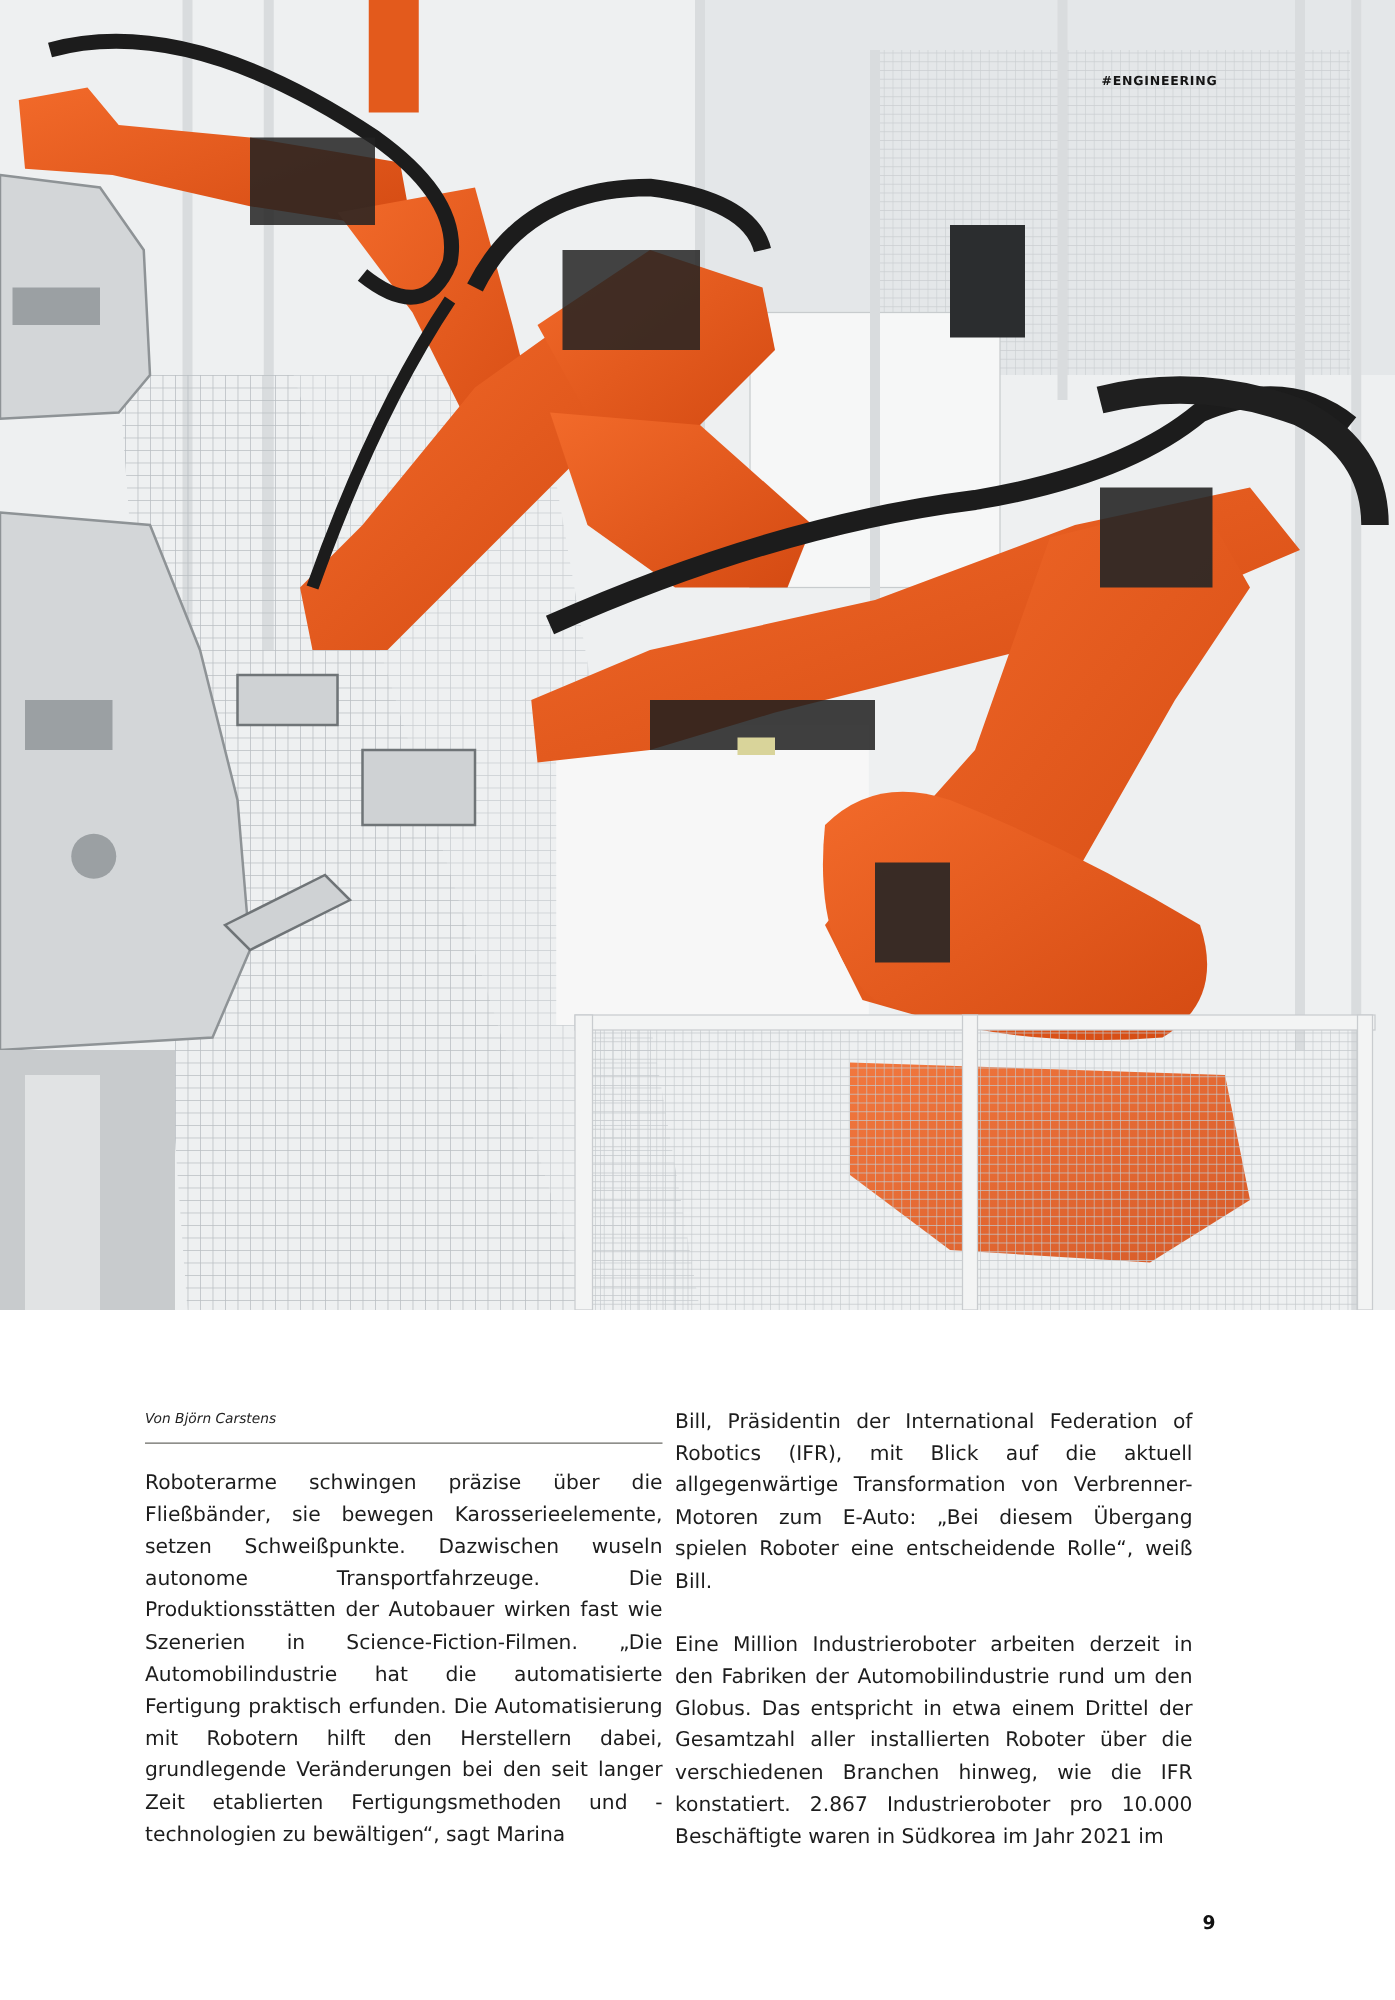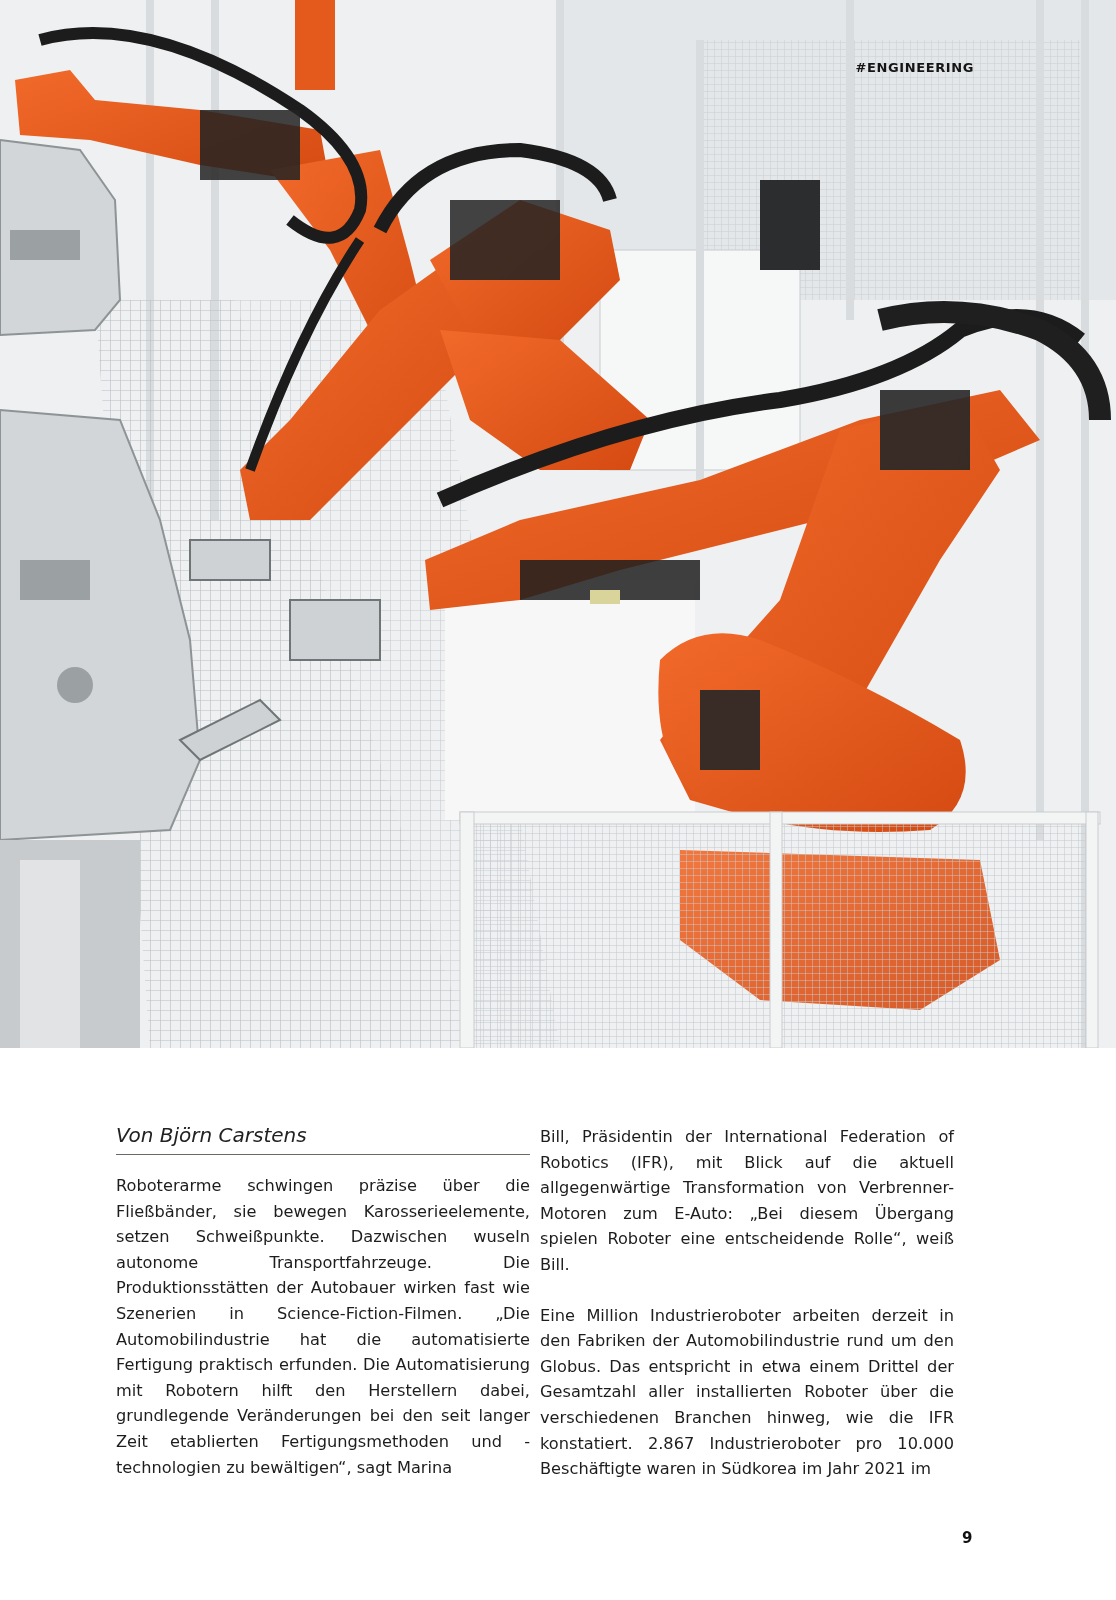--- a/index.html
+++ b/index.html
@@ -1,27 +1,27 @@
 <!DOCTYPE html>
 <html><head>
   <meta charset="utf-8">
   <style>
     html, body { margin: 0; padding: 0; background: #ffffff; }
     body { width: 1116px; height: 1600px; position: relative; overflow: hidden; font-family: "DejaVu Sans", sans-serif; color: #1a1a1a; }
 
     
     .hero { position: absolute; left: 0; top: 0; width: 1116px; height: 1048px; overflow: hidden; background: #e9ecee; }
     .hero svg { position: absolute; left: 0; top: 0; }
-    .tag { position: absolute; top: 60px; right: 142px; font-family: "DejaVu Sans", sans-serif; font-weight: bold; font-size: 13px; letter-spacing: 0.6px; color: #151515; }
+    .tag { position: absolute; top: 60px; right: 142px; font-family: "DejaVu Sans", sans-serif; font-weight: bold; font-size: 10px; letter-spacing: 0.6px; color: #151515; }
 
     
     .col { position: absolute; top: 1124px; width: 414px; font-size: 16.2px; line-height: 25.6px; text-align: justify; color: #1d1d1d; }
     .col-left { left: 116px; }
     .col-right { left: 540px; }
-    .byline { font-style: italic; font-size: 20px; line-height: 22px; color: #222; padding-bottom: 8px; border-bottom: 1px solid #6b6b66; margin-bottom: 18px; }
+    .byline { font-style: italic; font-size: 11px; line-height: 22px; color: #222; padding-bottom: 8px; border-bottom: 1px solid #6b6b66; margin-bottom: 18px; }
     .para { margin: 0 0 25px 0; }
     .page-number { position: absolute; left: 962px; top: 1529px; font-weight: bold; font-size: 15px; color: #111; }
   </style>
 </head>
 <body>
 
 <div class="hero">
   <svg width="1116" height="1048" viewBox="0 0 1116 1048">
     <defs>
       <pattern id="grid" width="10" height="10" patternUnits="userSpaceOnUse">

